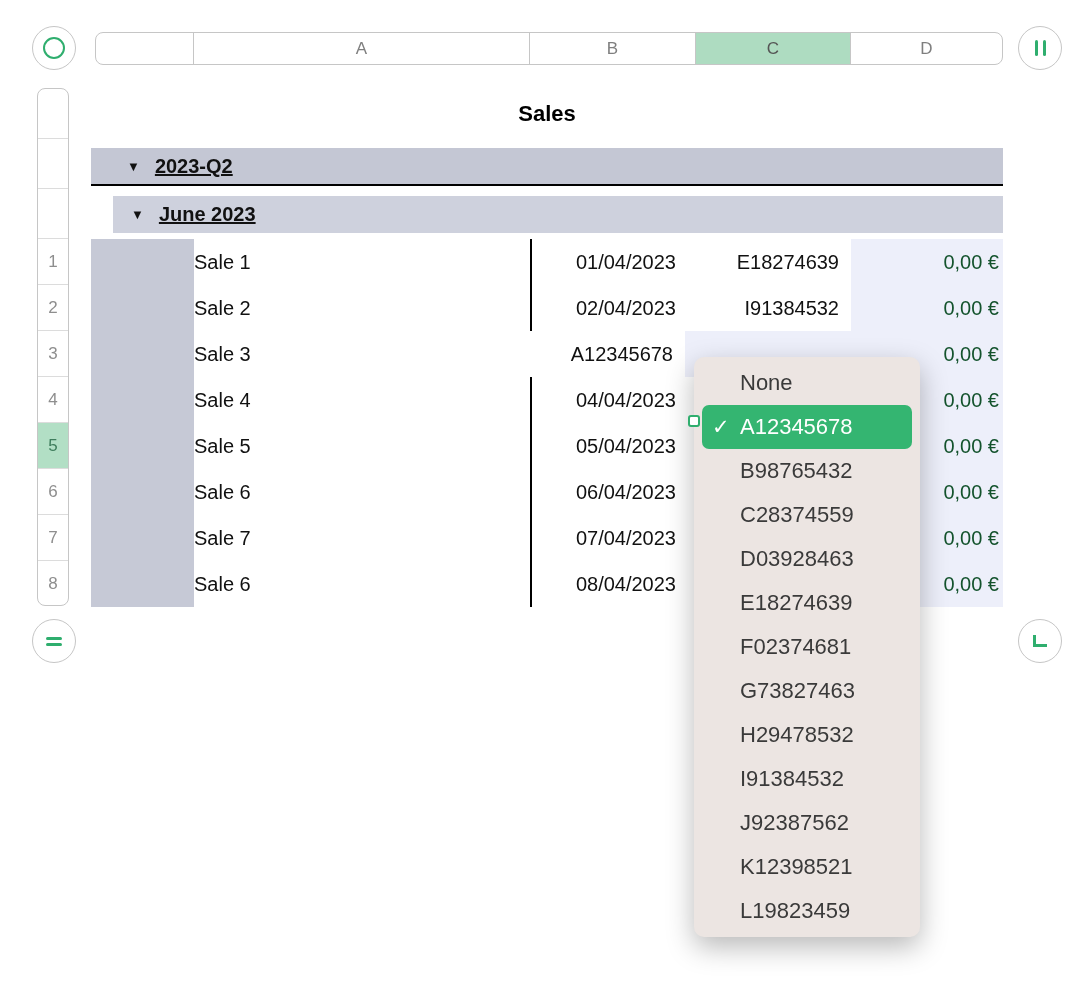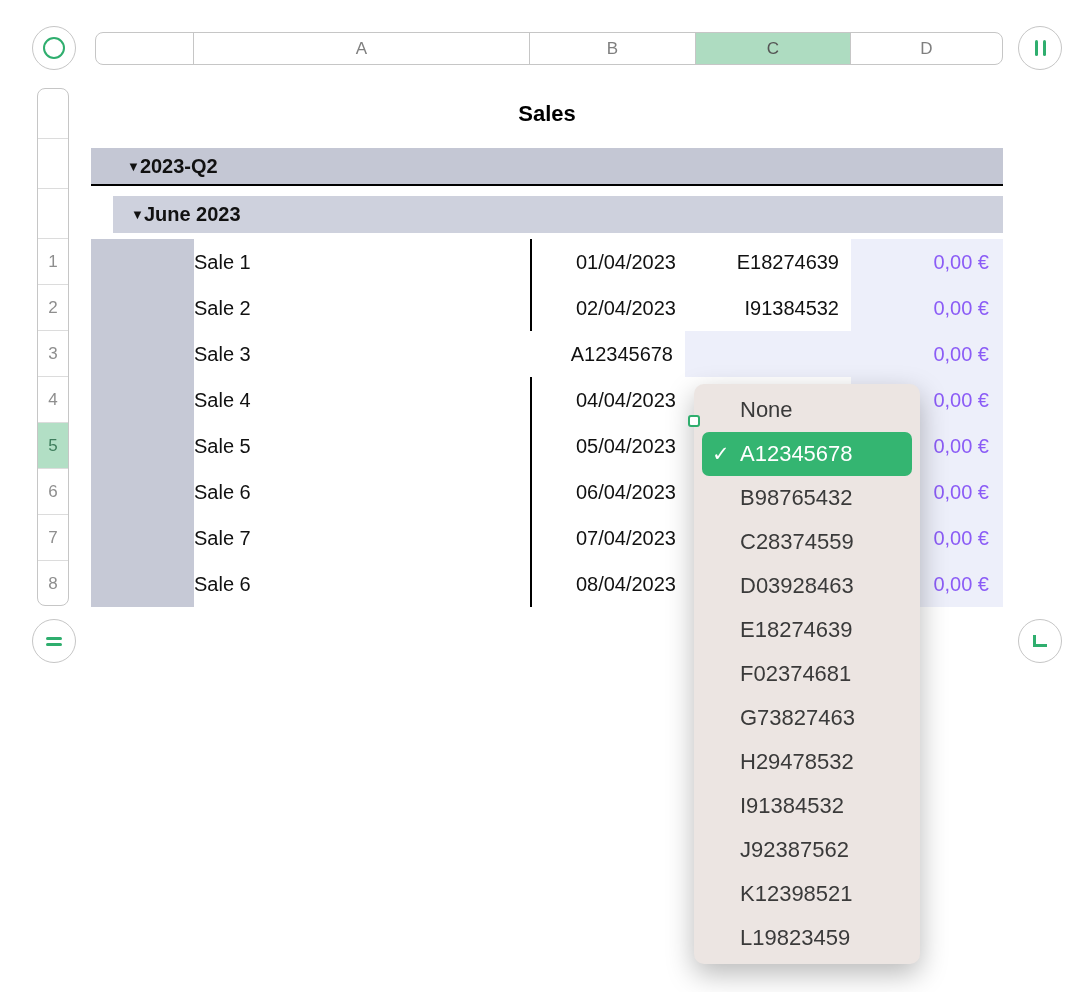--- a/index.html
+++ b/index.html
@@ -37,35 +37,35 @@
   .row-cell.selected { background:#b2dfc5; color:#3e7d5c; }
 
   
   .sheet-title { position:absolute; left:91px; top:101px; width:912px; text-align:center;
                  font-size:22px; font-weight:bold; color:#000; }
   .group-band { position:absolute; display:flex; align-items:center; }
   .group1 { left:91px; top:148px; width:912px; height:38px; background:#c4c7d4; border-bottom:2px solid #000; }
   .group2 { left:113px; top:196px; width:890px; height:37px; background:#ced1dd; }
   .tri { font-size:13px; color:#111; }
   .group1 .tri { margin-left:36px; } .group2 .tri { margin-left:18px; }
-  .glabel { font-size:20px; font-weight:bold; color:#111; }
+  .glabel { margin-left:15px; font-size:20px; font-weight:bold; color:#111;text-decoration:underline; }
 
   .rows { position:absolute; left:91px; top:239px; width:912px; }
   .drow { display:flex; height:46px; }
   .c-indent { width:103px; background:#c6c9d6; }
   .c-a { width:336px; display:flex; align-items:center; padding-left:0; font-size:20px; color:#111; }
   .c-b { width:166px; display:flex; align-items:center; justify-content:flex-end; padding-right:20px;
          font-size:20px; color:#111; border-left:2px solid #000;padding-left:41px; }
   .c-c { width:155px; display:flex; align-items:center; justify-content:flex-end; padding-right:12px;
          font-size:20px; color:#111; }
   .c-d { flex:1; background:#edeffa; display:flex; align-items:center; justify-content:flex-end;
-         padding-right:14px; font-size:20px; color:#8b5cf6; }
-
-  
-  .popup { position:absolute; left:694px; top:384px; width:226px; background:#ece5e2;
+         padding-right:4px; font-size:20px; color:#14532d; }
+
+  
+  .popup { position:absolute; left:694px; top:357px; width:226px; background:#ece5e2;
            border-radius:10px; box-shadow:0 10px 28px rgba(0,0,0,0.28); padding:4px 8px; z-index:10; }
   .popup-item { height:44px; display:flex; align-items:center; padding-left:38px; font-size:22px;
                 color:#3a3a3a; border-radius:7px; cursor:pointer; }
   .popup-item.selected { background:#34b571; color:#fff; padding-left:10px; }
   .check { width:28px; font-size:21px; color:#fff; }
   .popup-handle { position:absolute; left:688px; top:415px; width:12px; height:12px; background:#fff;
                   border:2px solid #2fae6e; border-radius:3px; z-index:11; }
 </style>
 </head>
 <body>

